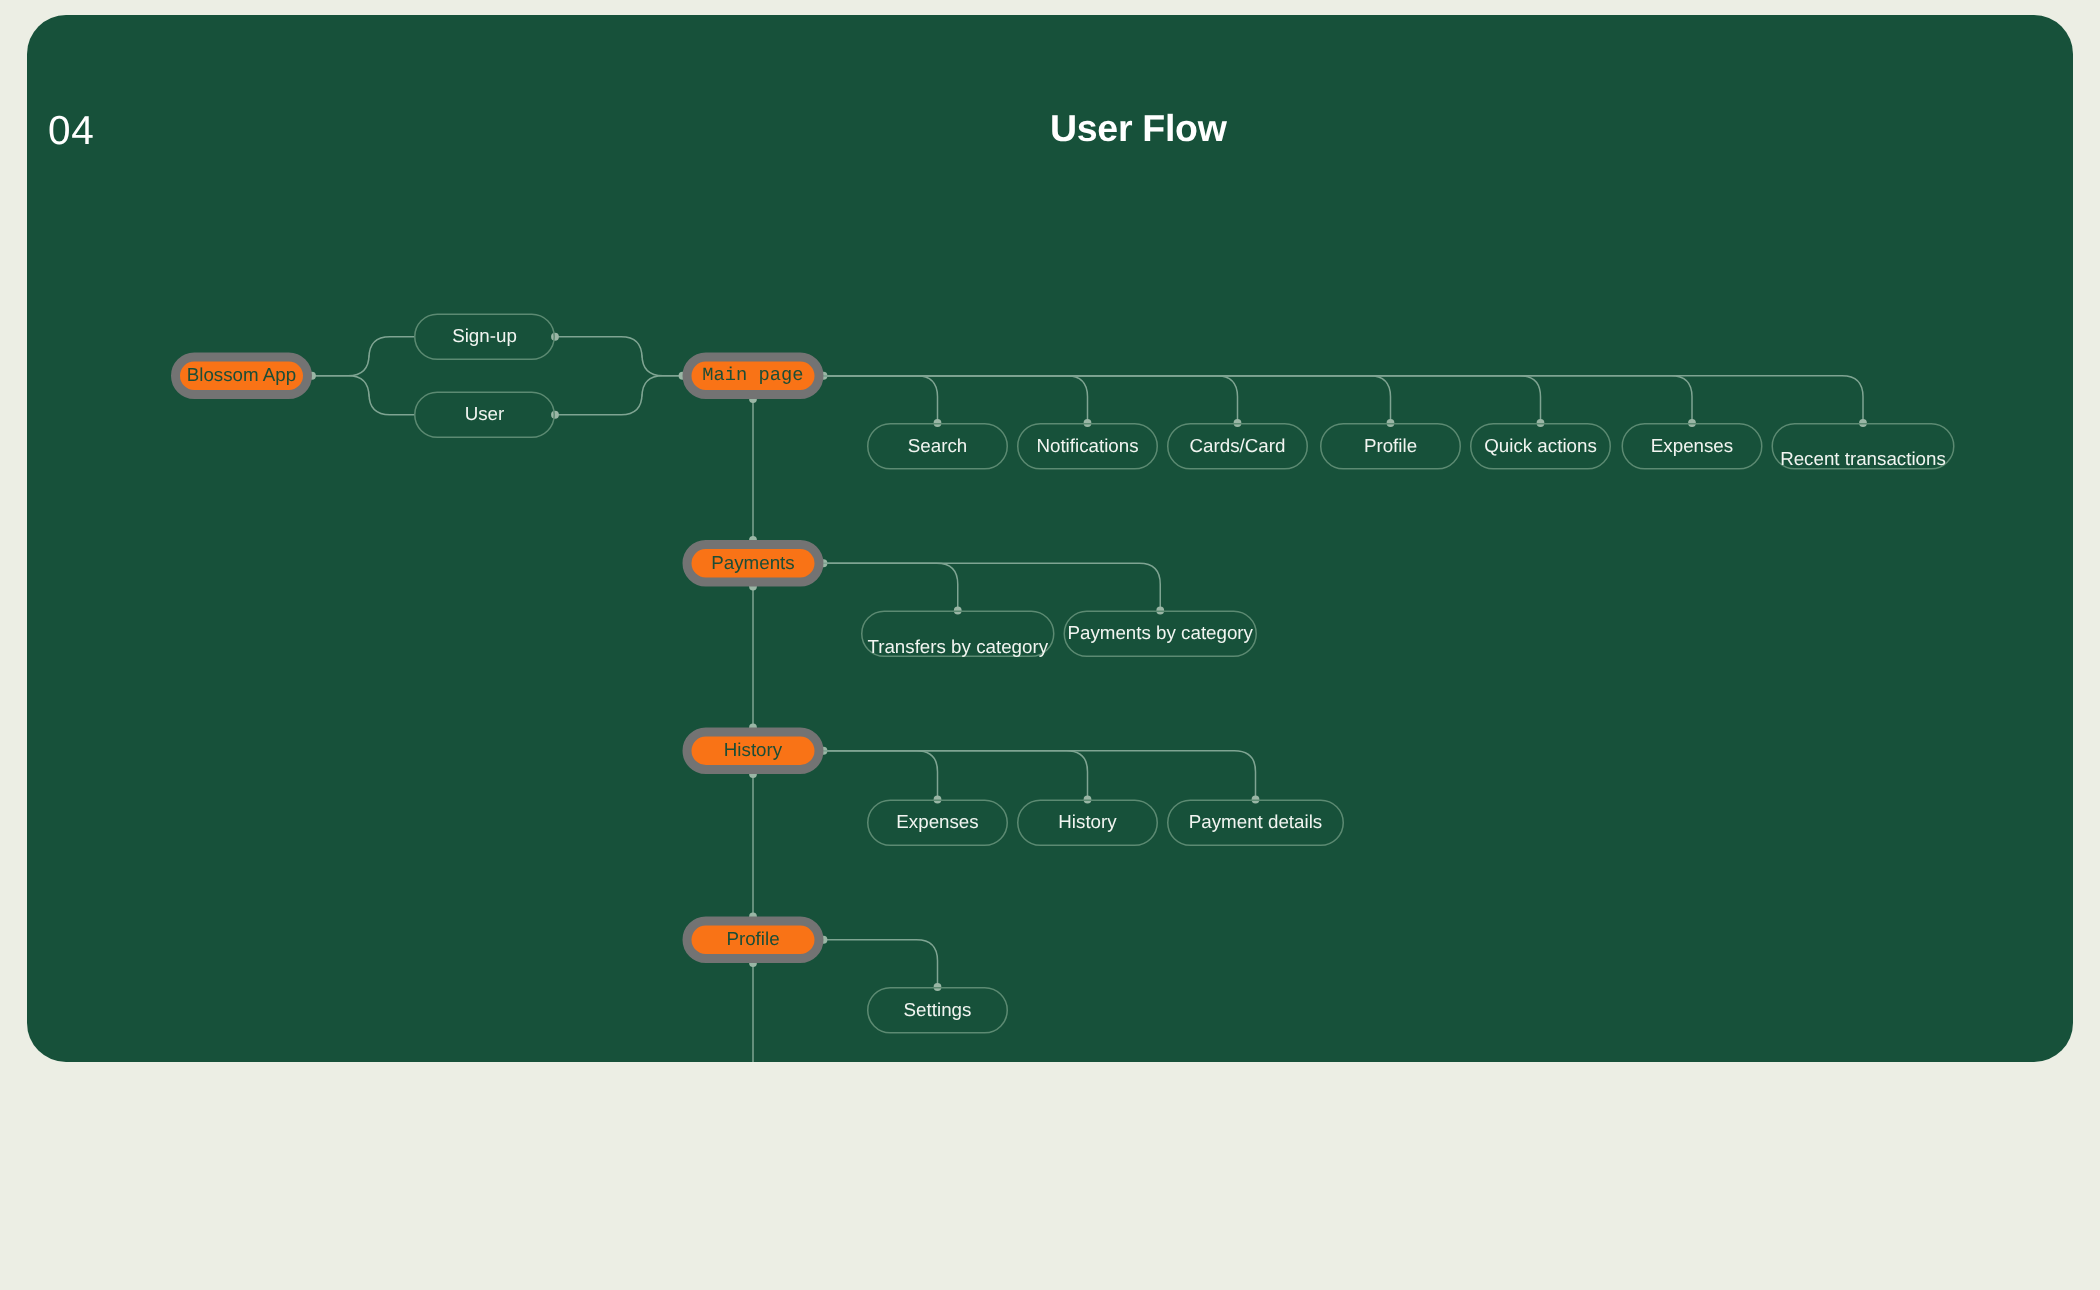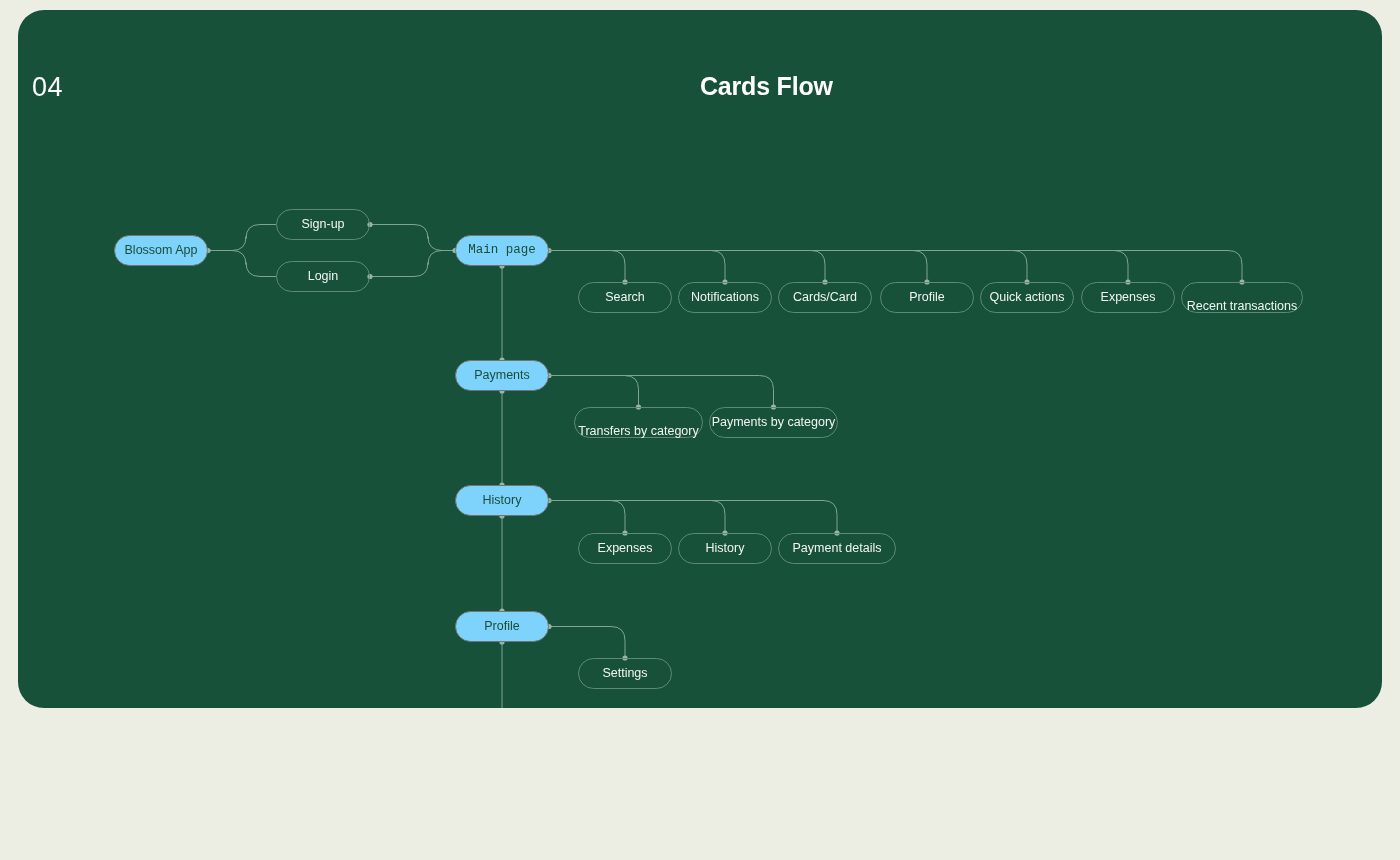--- a/index.html
+++ b/index.html
@@ -79,40 +79,40 @@
     display: flex;
     align-items: center;
     justify-content: center;
     border-radius: 999px;
     font-size: 12.5px;
     white-space: nowrap;
     line-height: 1;
   }
 
   .node.filled {
-    background: #7dd3fc;
+    background: #f97316;
     color: #1b4d37;
-    border: 1px solid #737373;
+    border: 6px solid #737373;
   }
 
   .node.outline {
     background: transparent;
     color: #f2f5f1;
     border: 1px solid #5c8a72;
   }
 </style>
 </head>
 <body>
 
 <div id="board">
 
   <div id="section-number">04</div>
 
   <div id="header-block">
-    <div id="page-title">Cards Flow</div>
+    <div id="page-title">User Flow</div>
   </div>
 
   <div id="diagram">
     <svg id="edge-layer" viewBox="0 0 1364 838" xmlns="http://www.w3.org/2000/svg">
         <path d="M190,240.5 H214 Q228,240.5 228,226.5 V228.5 Q228,214.5 242,214.5 H258" fill="none" stroke="#7fa492" stroke-width="1"></path>
         <path d="M190,240.5 H214 Q228,240.5 228,254.5 V252.5 Q228,266.5 242,266.5 H258" fill="none" stroke="#7fa492" stroke-width="1"></path>
         <circle cx="190" cy="240.5" r="2.6" fill="#9ab6a5"></circle>
         <path d="M352,214.5 H396 Q410,214.5 410,228.5 V226.5 Q410,240.5 424,240.5 H437" fill="none" stroke="#7fa492" stroke-width="1"></path>
         <path d="M352,266.5 H396 Q410,266.5 410,252.5 V254.5 Q410,240.5 424,240.5 H437" fill="none" stroke="#7fa492" stroke-width="1"></path>
         <circle cx="352" cy="214.5" r="2.6" fill="#9ab6a5"></circle>
@@ -161,21 +161,21 @@
         <circle cx="531" cy="616.5" r="2.6" fill="#9ab6a5"></circle>
         <circle cx="607" cy="648" r="2.6" fill="#9ab6a5"></circle>
       </svg>
   <div class="node filled" style="left: 96px; top: 225px; width: 94px; height: 31px;">
         <span>Blossom App</span>
       </div>
       <div class="node outline" style="left: 258px; top: 199px; width: 94px; height: 31px;">
         <span>Sign-up</span>
       </div>
       <div class="node outline" style="left: 258px; top: 251px; width: 94px; height: 31px;">
-        <span>Login</span>
+        <span>User</span>
       </div>
       <div class="node filled" style="left: 437px; top: 225px; width: 94px; height: 31px; font-family: Liberation Mono, monospace;">
         <span>Main page</span>
       </div>
       <div class="node outline" style="left: 560px; top: 272px; width: 94px; height: 31px;">
         <span>Search</span>
       </div>
       <div class="node outline" style="left: 660px; top: 272px; width: 94px; height: 31px;">
         <span>Notifications</span>
       </div>

